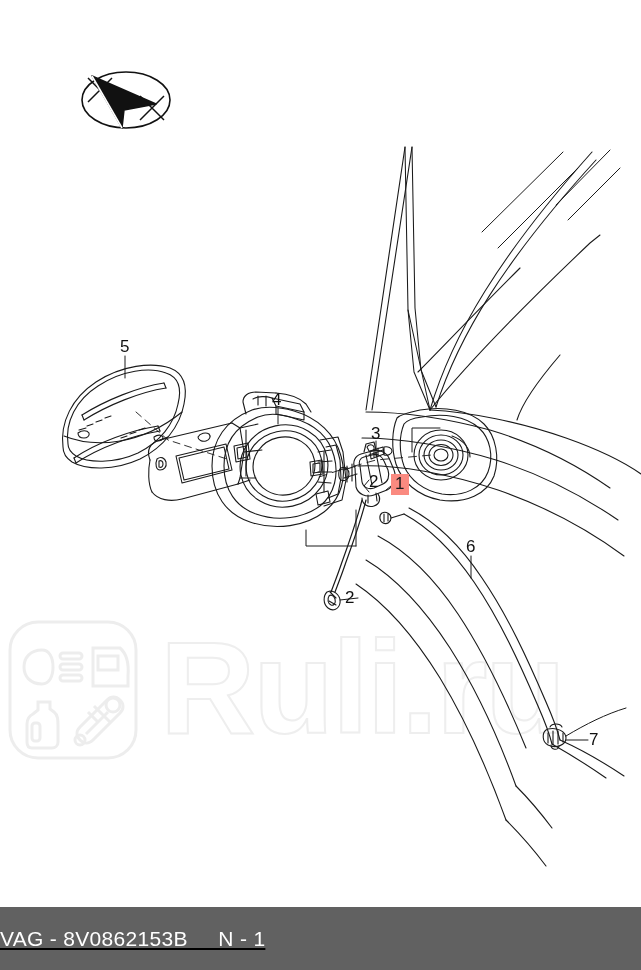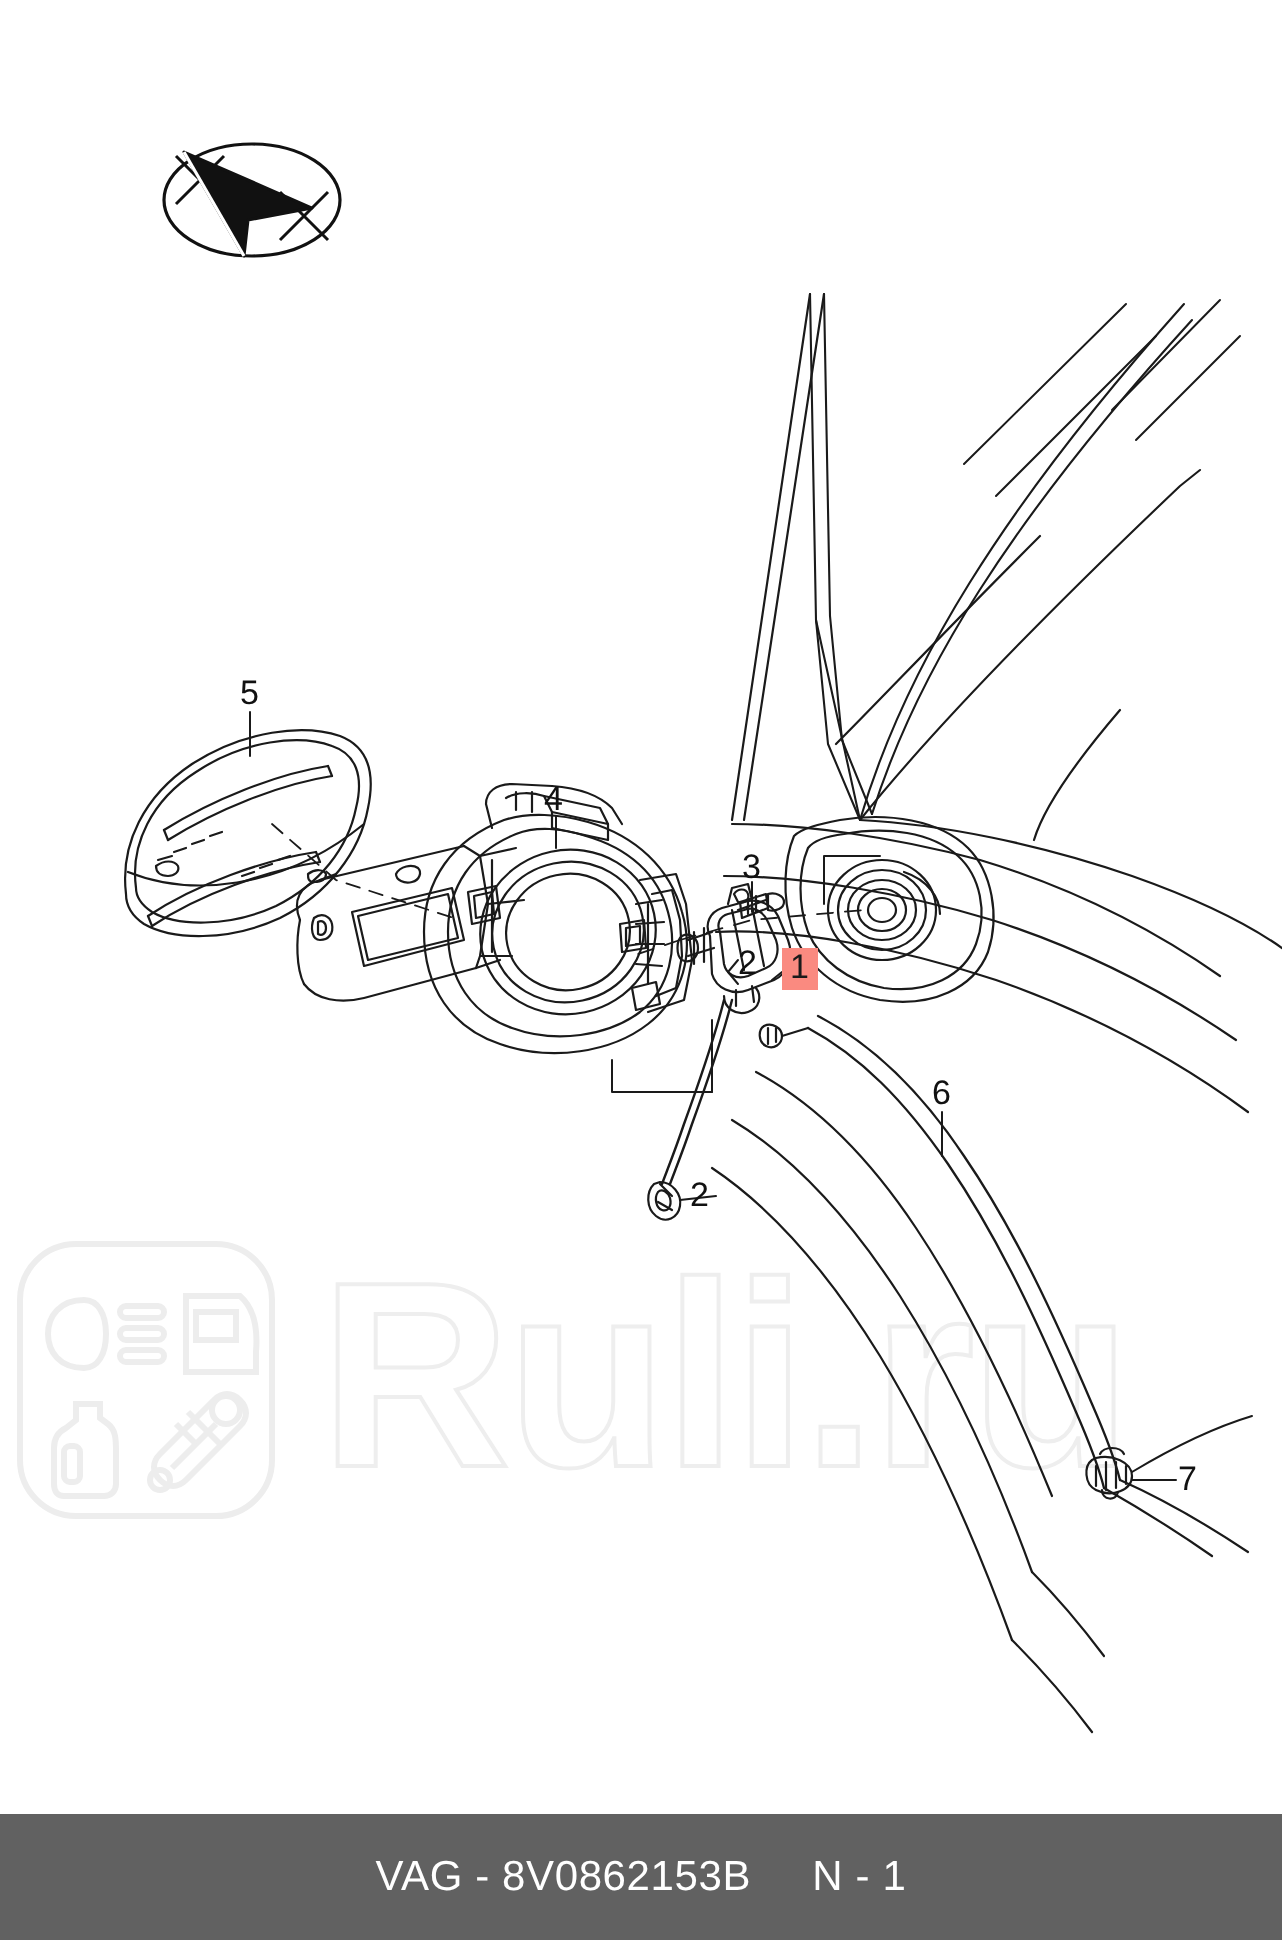--- a/index.html
+++ b/index.html
@@ -42,21 +42,21 @@
     background:#fa8a80;color:#1a1a1a;
     padding:1px 5px 3px 4px;
   }
   
   #footer{
     position:absolute;left:0;top:907px;width:641px;height:63px;
     background:#616161;
   }
   #footer-inner{
     position:absolute;left:0;top:0;width:641px;height:63px;
-    display:flex;align-items:center;justify-content:center;
+    display:flex;align-items:center;justify-content:flex-start;text-decoration:underline;
   }
   #footer-text{
     color:#ffffff;font-size:21px;letter-spacing:0.3px;
     font-family:"Liberation Sans", sans-serif;white-space:pre;
   }
 </style>
 </head>
 <body>
 
 <div id="page">

